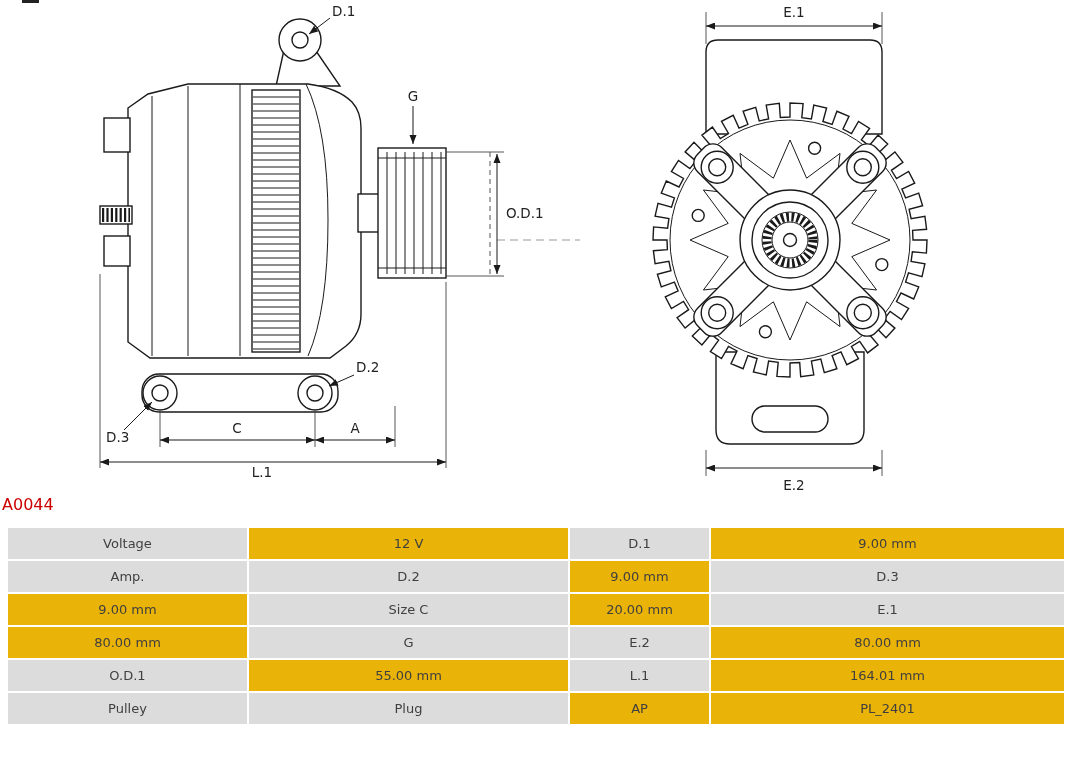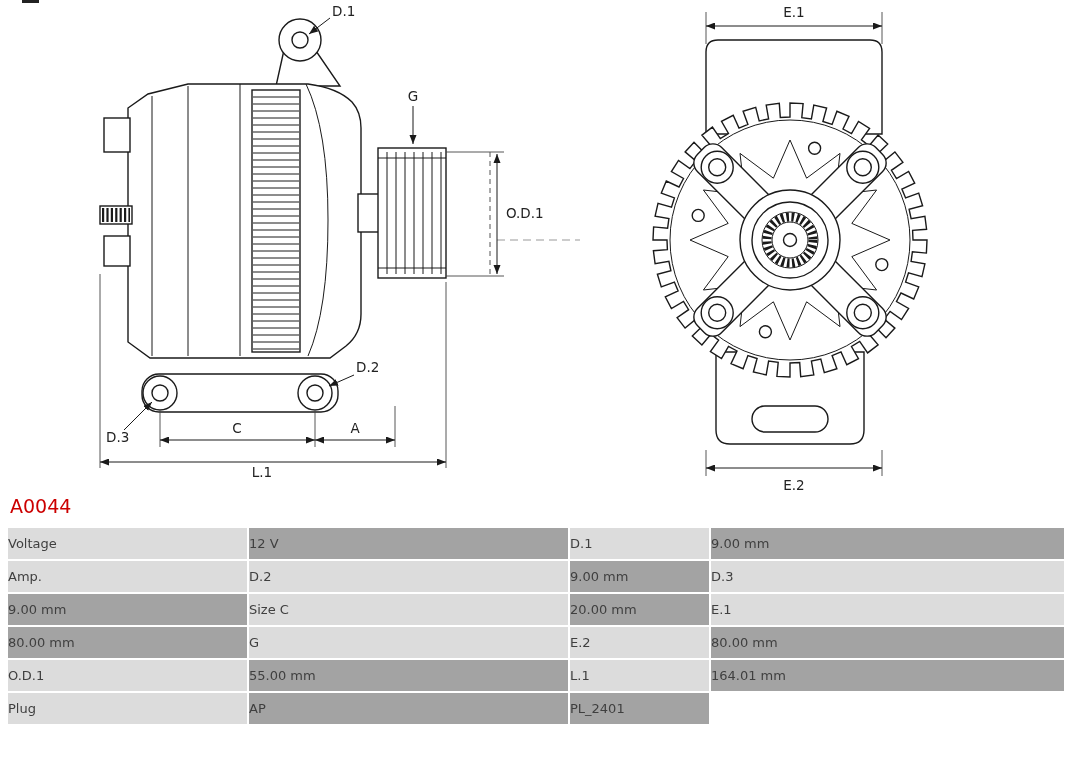--- a/index.html
+++ b/index.html
@@ -7,27 +7,27 @@
        font-family:"DejaVu Sans","Liberation Sans",sans-serif;}
   #drawing{position:absolute;left:0;top:0;}
   svg text{font:13.5px "DejaVu Sans",sans-serif;fill:#222;}
   .outline{fill:#fff;stroke:#1a1a1a;stroke-width:1.4;}
   .thin{fill:none;stroke:#1a1a1a;stroke-width:1;}
   .dim{stroke:#1a1a1a;stroke-width:1;fill:none;}
   .ext{stroke:#444;stroke-width:0.9;}
   .dashed{stroke:#555;stroke-width:1;stroke-dasharray:5 4;fill:none;}
   .centerline{stroke:#999;stroke-width:1;stroke-dasharray:8 5;}
   #top-artifact{position:absolute;left:22px;top:0;width:17px;height:3px;background:#222;}
-  #part-number{position:absolute;left:10px;top:495px;font-size:19px;color:#cc0000;}
+  #part-number{position:absolute;left:2px;top:495px;font-size:16px;color:#cc0000;}
   #spec-table{position:absolute;left:8px;top:528px;width:1056px;display:grid;
               grid-template-columns:239px 319px 139px 1fr;grid-auto-rows:31px;gap:2px;}
-  .cell{line-height:31px;font-size:13px;color:#3f3f3f;text-align:left;
+  .cell{line-height:31px;font-size:13px;color:#3f3f3f;text-align:center;
         padding-right:0;box-sizing:border-box;overflow:hidden;white-space:nowrap;}
   .cell-label{background:#dcdcdc;}
-  .cell-value{background:#a3a3a3;}
+  .cell-value{background:#eab308;}
 </style>
 </head>
 <body>
 
 <div id="top-artifact"></div>
 
 <svg id="drawing" width="1080" height="500" viewBox="0 0 1080 500">
   <defs>
     <marker id="aE" markerWidth="10" markerHeight="8" refX="9" refY="3.5" orient="auto" markerUnits="userSpaceOnUse">
       <path d="M0,0 L9,3.5 L0,7 Z" fill="#1a1a1a"></path>
@@ -228,16 +228,17 @@
 
   <div class="cell cell-label">G</div>
   <div class="cell cell-label">E.2</div>
   <div class="cell cell-value">80.00 mm</div>
 
   <div class="cell cell-label">O.D.1</div>
   <div class="cell cell-value">55.00 mm</div>
   <div class="cell cell-label">L.1</div>
   <div class="cell cell-value">164.01 mm</div>
 
+  <div class="cell cell-label">Pulley</div>
   <div class="cell cell-label">Plug</div>
   <div class="cell cell-value">AP</div>
   <div class="cell cell-value">PL_2401</div>
 </div>
 
 </body></html>

